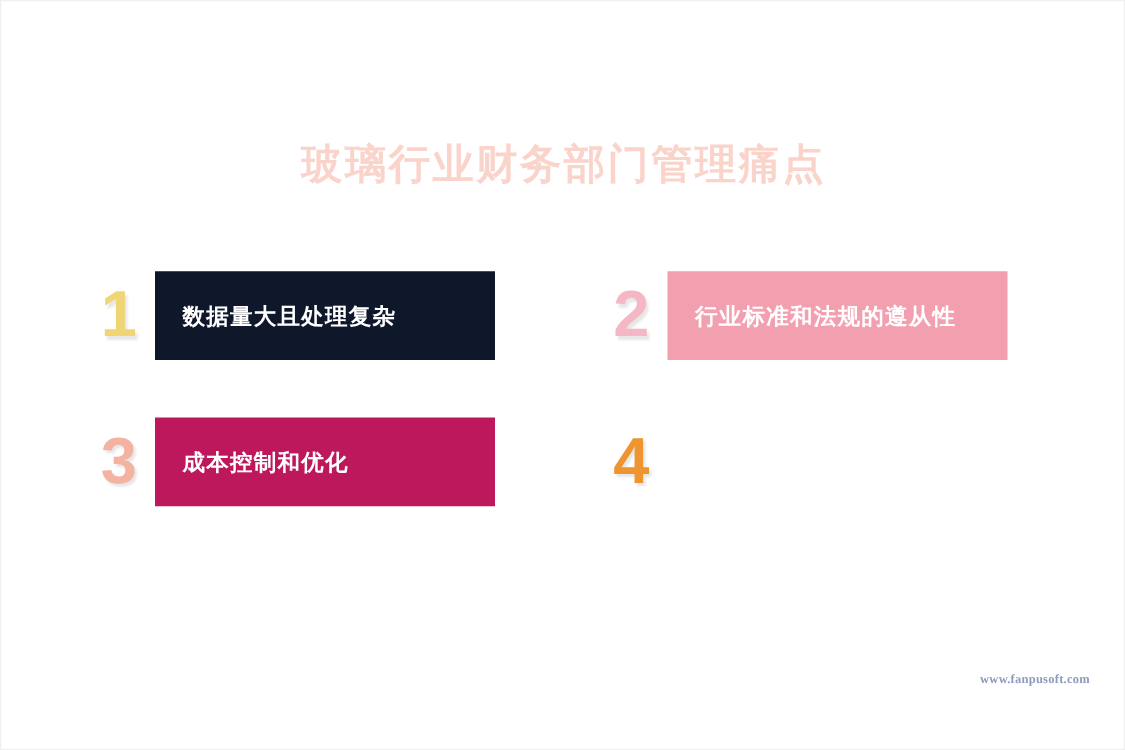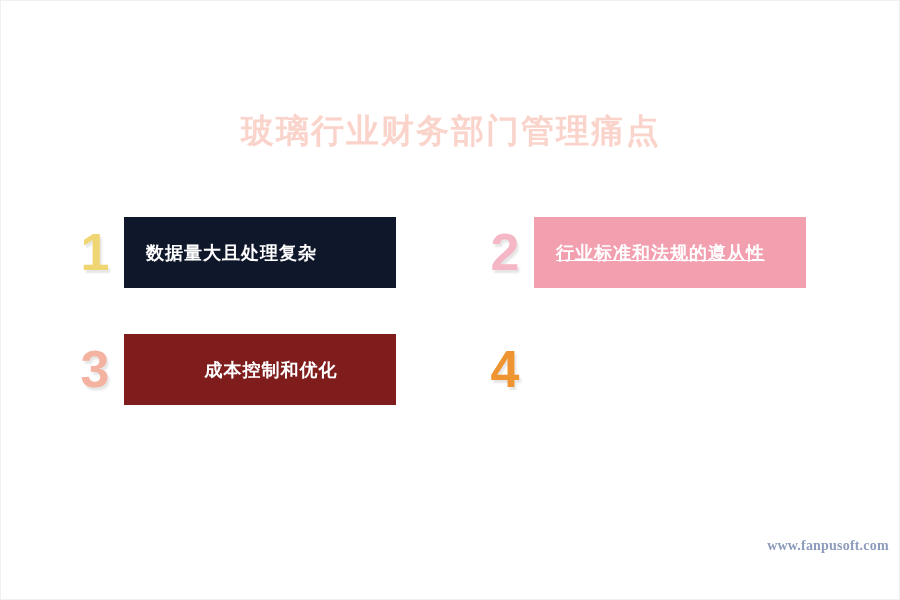--- a/index.html
+++ b/index.html
@@ -91,21 +91,21 @@
     font-weight: bold;
     color: #8d9cbc;
     letter-spacing: 0px;
     line-height: 28px;
     white-space: nowrap;
   }
   #logo-url {
     margin-top: 1px;
     text-align: center;
     font-family: "Liberation Serif", "DejaVu Serif", serif;
-    font-size: 14px;
+    font-size: 10px;
     font-weight: bold;
     color: #8d9cbc;
     letter-spacing: 0.2px;
     white-space: nowrap;
   }
 </style>
 </head>
 <body>
 
 <div id="infographic" style="background: rgb(255, 255, 255);">
@@ -114,28 +114,28 @@
 
   <div class="item-row row-1 col-left">
     <div class="item-number" style="color: rgb(240, 213, 115);">1</div>
     <div class="item-card" style="background: #0f172a; color: rgb(255, 255, 255);">
       <span>数据量大且处理复杂</span>
     </div>
   </div>
 
   <div class="item-row row-1 col-right">
     <div class="item-number" style="color: rgb(245, 183, 197);">2</div>
-    <div class="item-card" style="background: rgb(242, 160, 176); color: rgb(255, 255, 255); text-decoration: underline;">
+    <div class="item-card" style="background: rgb(242, 160, 176); color: rgb(255, 255, 255);">
       <span>行业标准和法规的遵从性</span>
     </div>
   </div>
 
   <div class="item-row row-2 col-left">
     <div class="item-number" style="color: rgb(243, 179, 160);">3</div>
-    <div class="item-card" style="background: #7f1d1d; color: rgb(255, 255, 255); justify-content: center;">
+    <div class="item-card" style="background: #be185d; color: rgb(255, 255, 255);">
       <span>成本控制和优化</span>
     </div>
   </div>
 
   <div class="item-row row-2 col-right">
     <div class="item-number" style="color: rgb(238, 148, 49);">4</div>
   </div>
 
   <div id="logo">
     <div id="logo-url" style="color: rgb(141, 156, 188);">www.fanpusoft.com</div>

